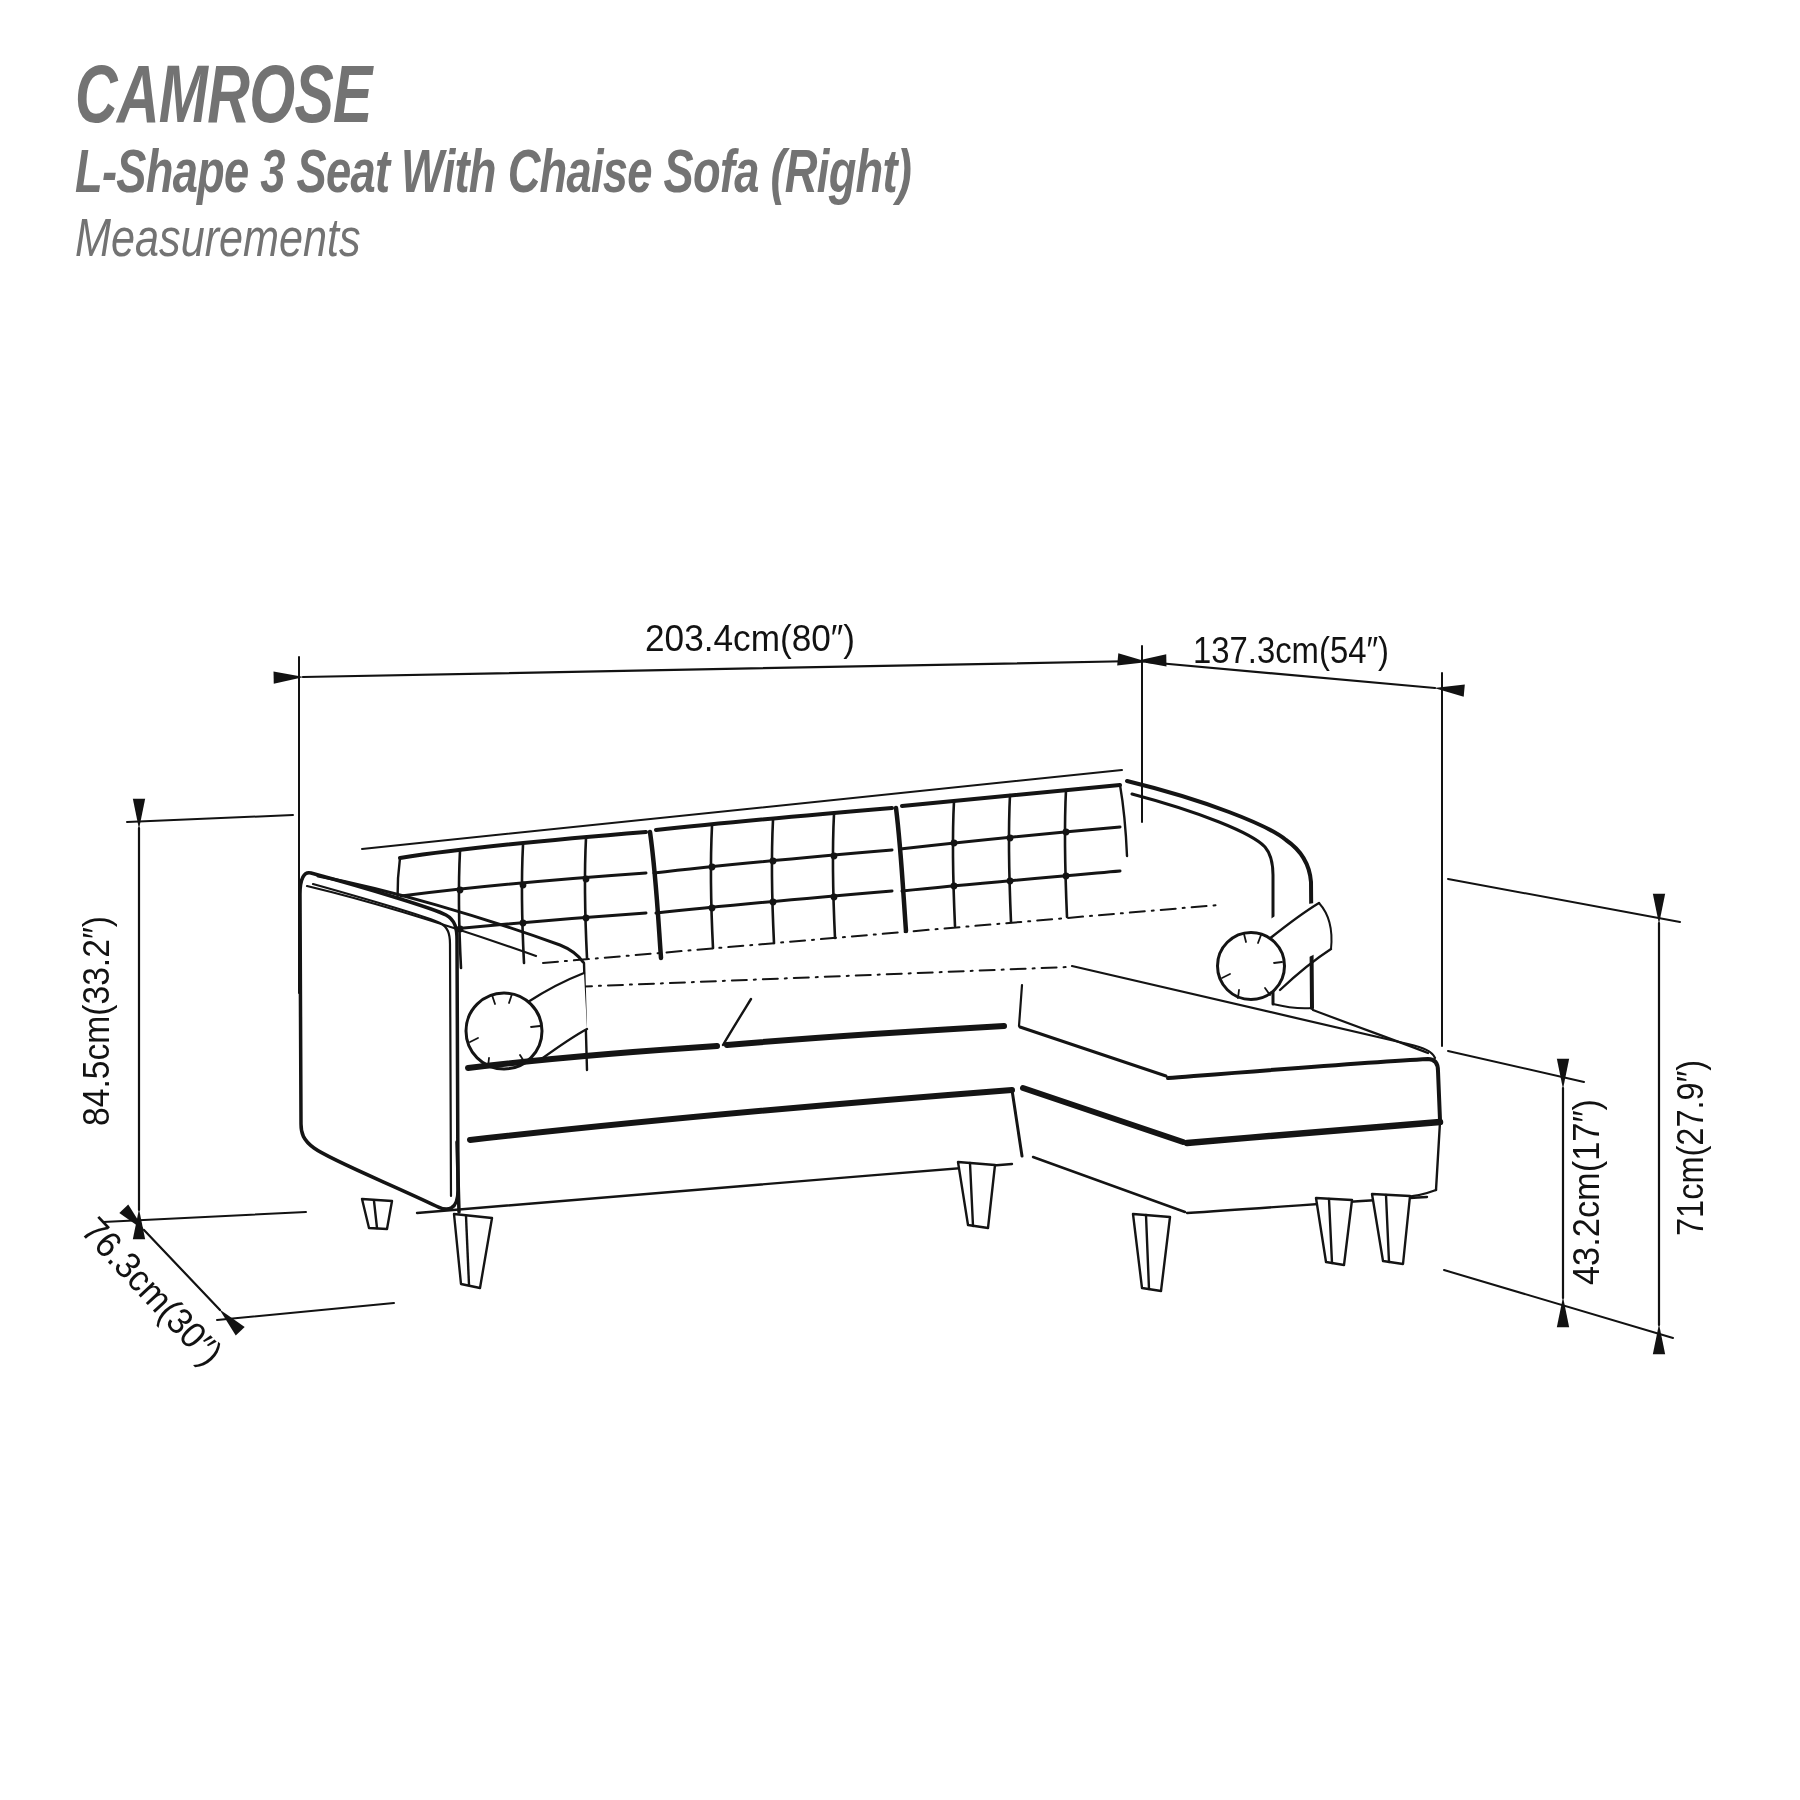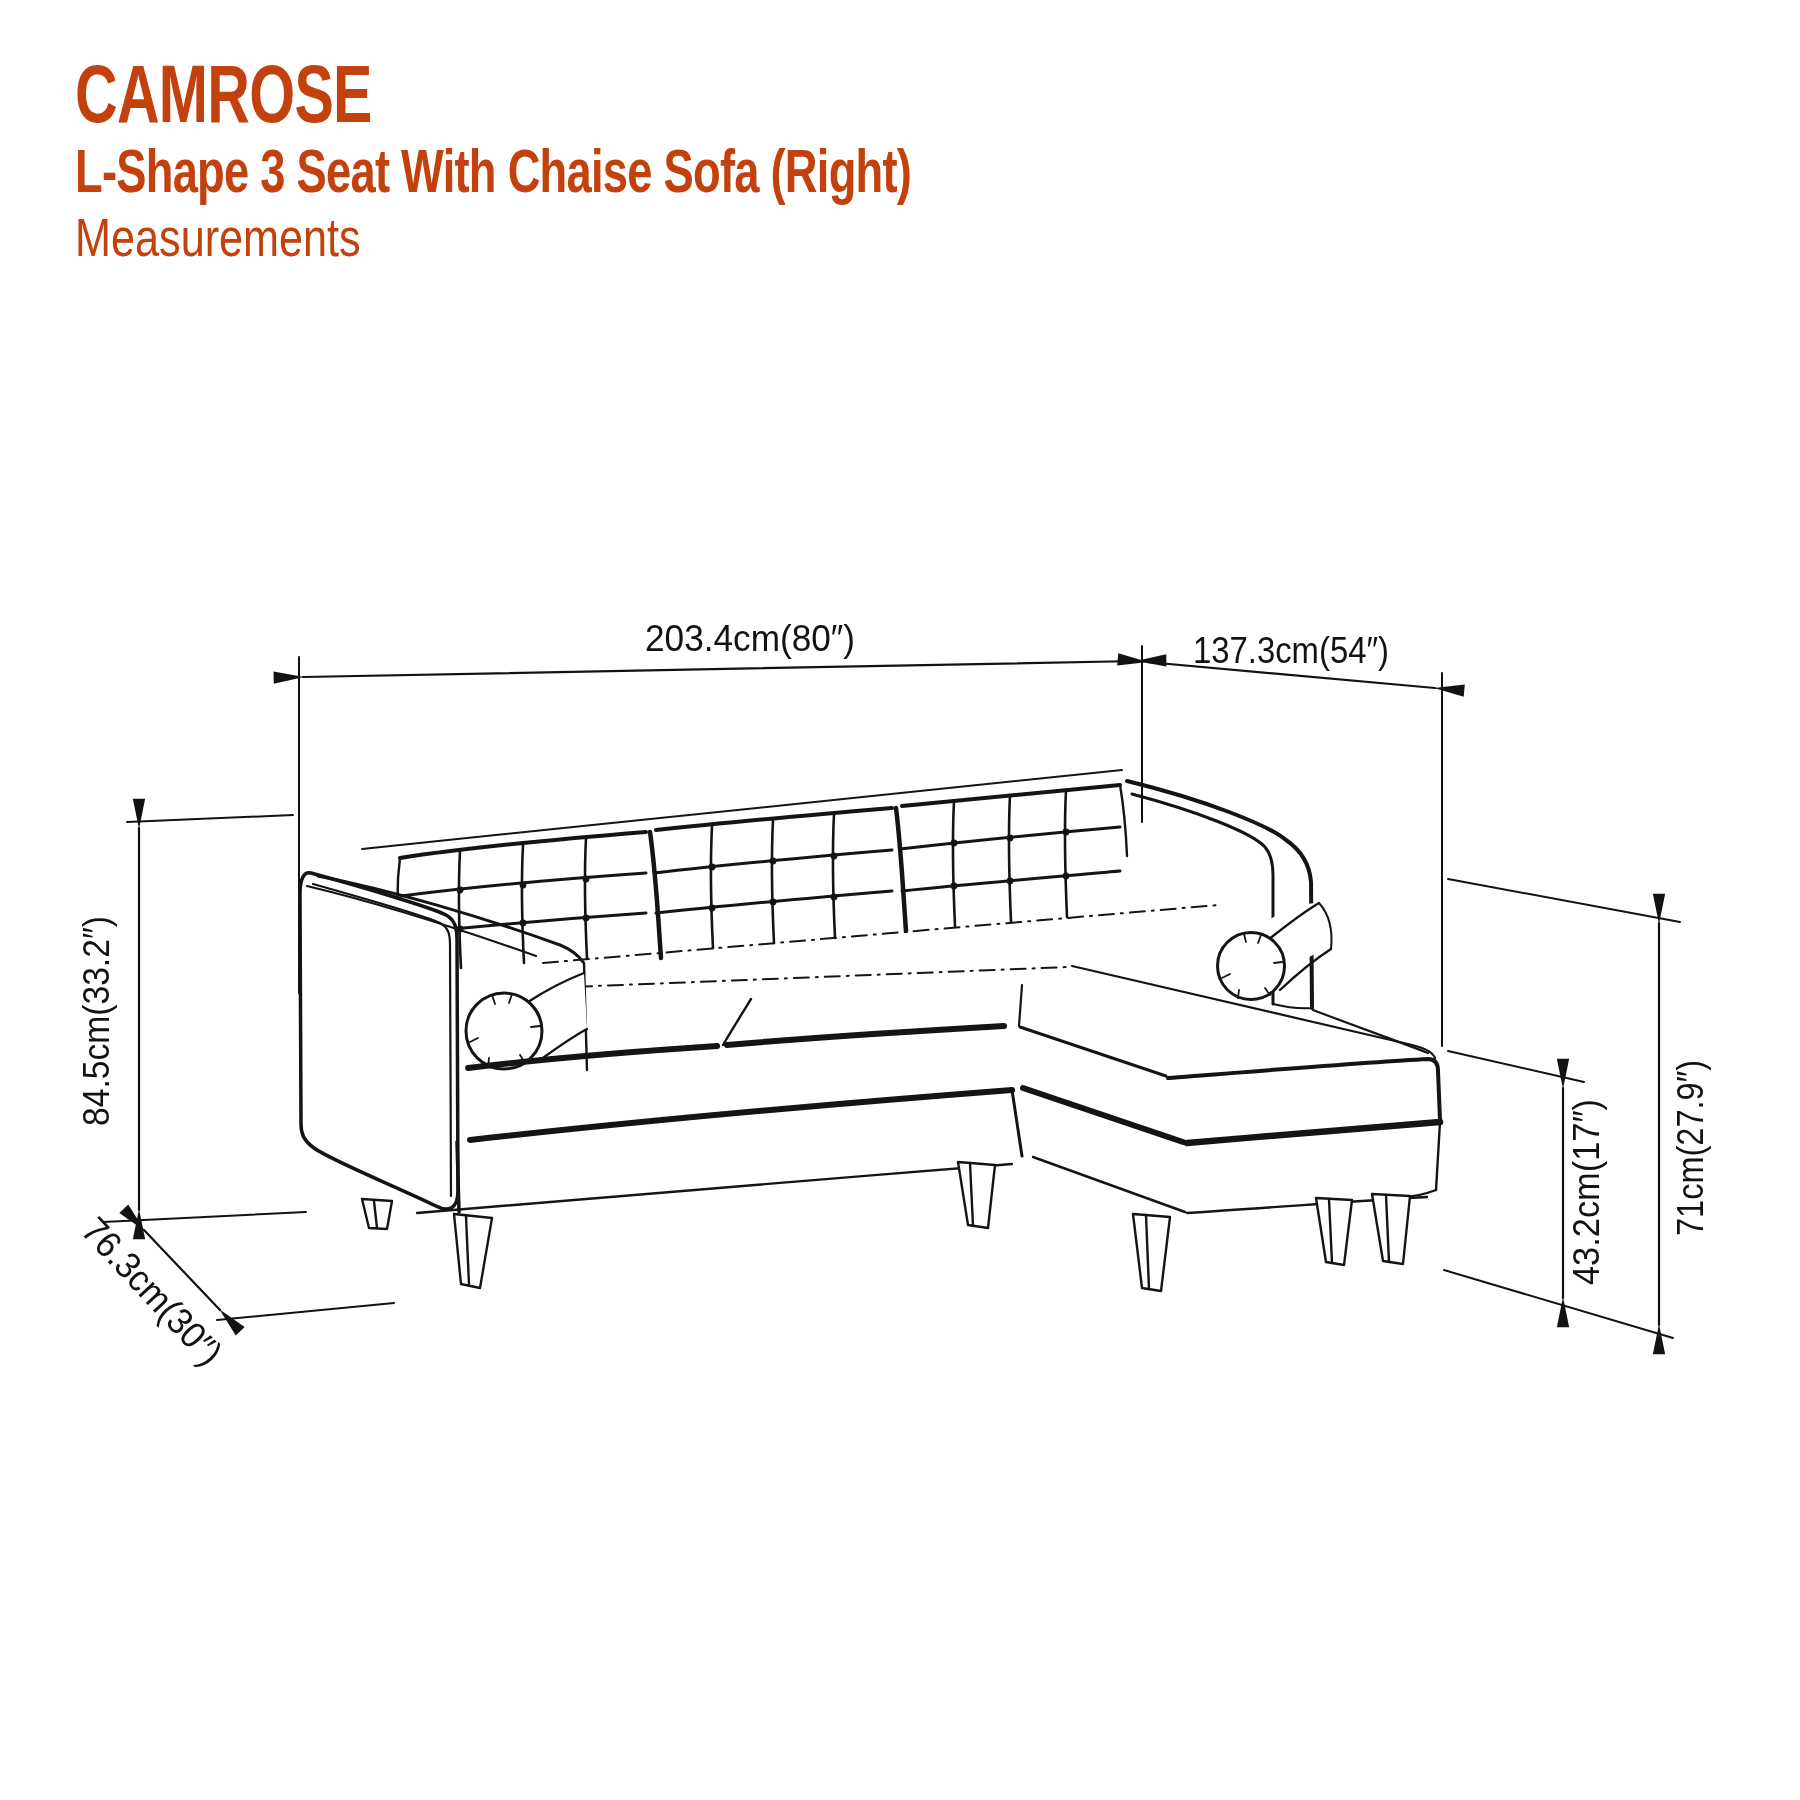--- a/index.html
+++ b/index.html
@@ -1,18 +1,18 @@
 <!DOCTYPE html>
 <html><head>
 <meta charset="utf-8">
 <style>
   html,body{margin:0;padding:0;background:#ffffff;}
   body{font-family:"Liberation Sans",sans-serif;}
   .page{position:relative;width:1800px;height:1800px;background:#ffffff;overflow:hidden;}
-  .header{position:absolute;left:75px;top:52px;color:#c2410c;}
+  .header{position:absolute;left:75px;top:52px;color:#737373;font-style:italic;}
   .header h1{margin:0;font-size:82px;line-height:1.02;font-weight:bold;letter-spacing:-1px;
              transform:scaleX(0.72);transform-origin:left top;white-space:nowrap;}
   .header h2{margin:2px 0 0 0;font-size:62px;line-height:1.05;font-weight:bold;letter-spacing:-1px;
              transform:scaleX(0.73);transform-origin:left top;white-space:nowrap;}
   .header h3{margin:6px 0 0 0;font-size:54px;line-height:1.05;font-weight:400;letter-spacing:0;
              transform:scaleX(0.80);transform-origin:left top;white-space:nowrap;}
   svg{position:absolute;left:0;top:0;}
   svg text{font-family:"Liberation Sans",sans-serif;font-size:37px;fill:#121212;}
 </style>
 </head>

